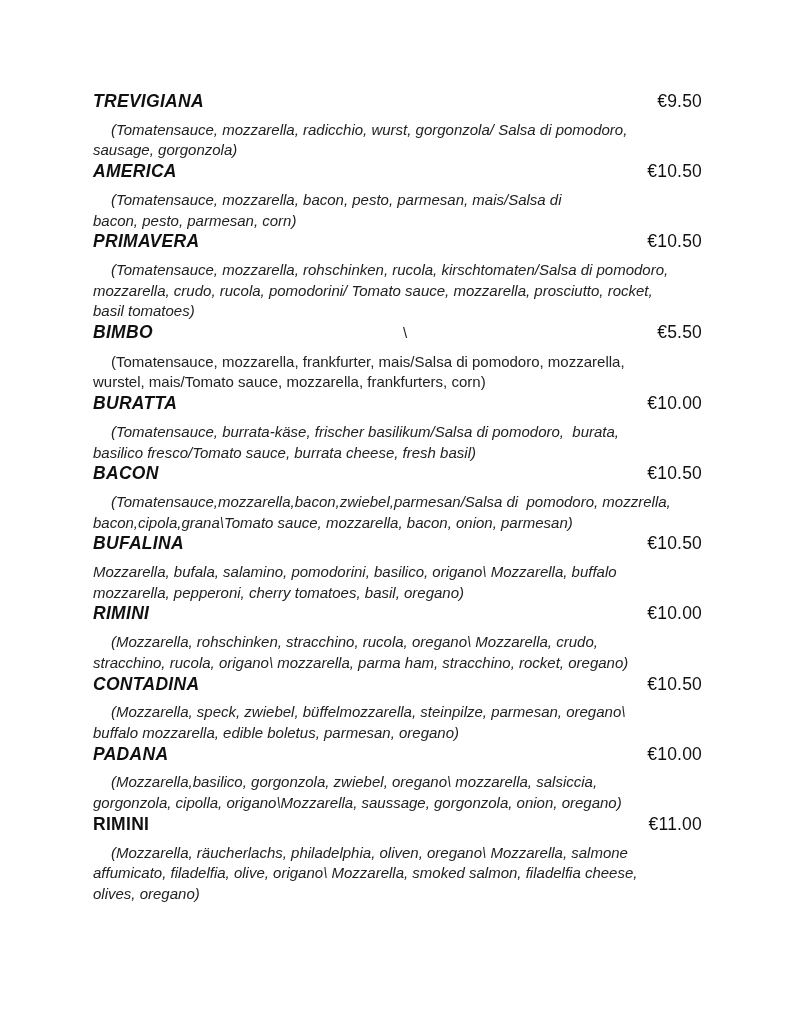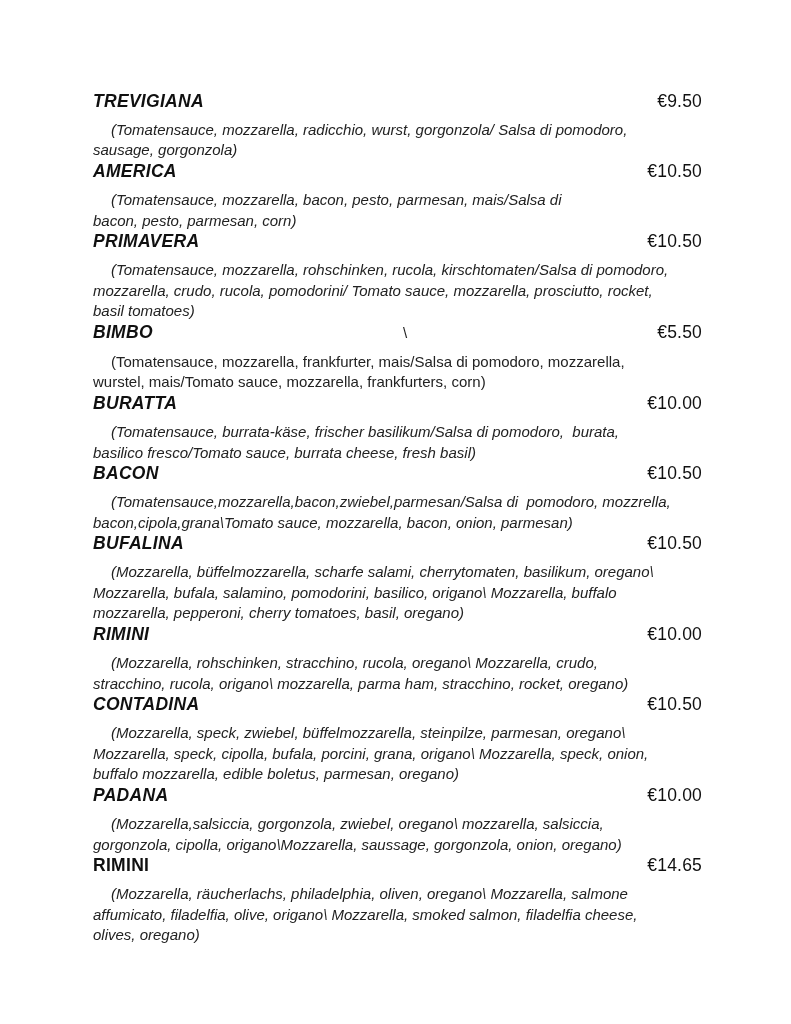--- a/index.html
+++ b/index.html
@@ -135,21 +135,20 @@
           <div class="line">bacon,cipola,grana\Tomato sauce, mozzarella, bacon, onion, parmesan)</div>
         </div>
       </div>
       <div class="item">
         <div class="head">
           <span class="name">BUFALINA</span>
           <span class="mid"></span>
           <span class="price">€10.50</span>
         </div>
         <div class="desc">
-          <div class="line first">(Mozzarella, büffelmozzarella, scharfe salami, cherrytomaten, basilikum, oregano\</div>
           <div class="line">Mozzarella, bufala, salamino, pomodorini, basilico, origano\ Mozzarella, buffalo</div>
           <div class="line">mozzarella, pepperoni, cherry tomatoes, basil, oregano)</div>
         </div>
       </div>
       <div class="item">
         <div class="head">
           <span class="name">RIMINI</span>
           <span class="mid"></span>
           <span class="price">€10.00</span>
         </div>
@@ -159,40 +158,39 @@
         </div>
       </div>
       <div class="item">
         <div class="head">
           <span class="name">CONTADINA</span>
           <span class="mid"></span>
           <span class="price">€10.50</span>
         </div>
         <div class="desc">
           <div class="line first">(Mozzarella, speck, zwiebel, büffelmozzarella, steinpilze, parmesan, oregano\</div>
-          <div class="line">Mozzarella, speck, cipolla, bufala, porcini, grana, origano\ Mozzarella, speck, onion,</div>
           <div class="line">buffalo mozzarella, edible boletus, parmesan, oregano)</div>
         </div>
       </div>
       <div class="item">
         <div class="head">
           <span class="name">PADANA</span>
           <span class="mid"></span>
           <span class="price">€10.00</span>
         </div>
         <div class="desc">
-          <div class="line first">(Mozzarella,salsiccia, gorgonzola, zwiebel, oregano\ mozzarella, salsiccia,</div>
+          <div class="line first">(Mozzarella,basilico, gorgonzola, zwiebel, oregano\ mozzarella, salsiccia,</div>
           <div class="line">gorgonzola, cipolla, origano\Mozzarella, saussage, gorgonzola, onion, oregano)</div>
         </div>
       </div>
       <div class="item">
         <div class="head">
           <span class="name upright">RIMINI</span>
           <span class="mid"></span>
-          <span class="price">€14.65</span>
+          <span class="price">€11.00</span>
         </div>
         <div class="desc">
           <div class="line first">(Mozzarella, räucherlachs, philadelphia, oliven, oregano\ Mozzarella, salmone</div>
           <div class="line">affumicato, filadelfia, olive, origano\ Mozzarella, smoked salmon, filadelfia cheese,</div>
           <div class="line">olives, oregano)</div>
         </div>
       </div>
     </div>
 </div>
 

